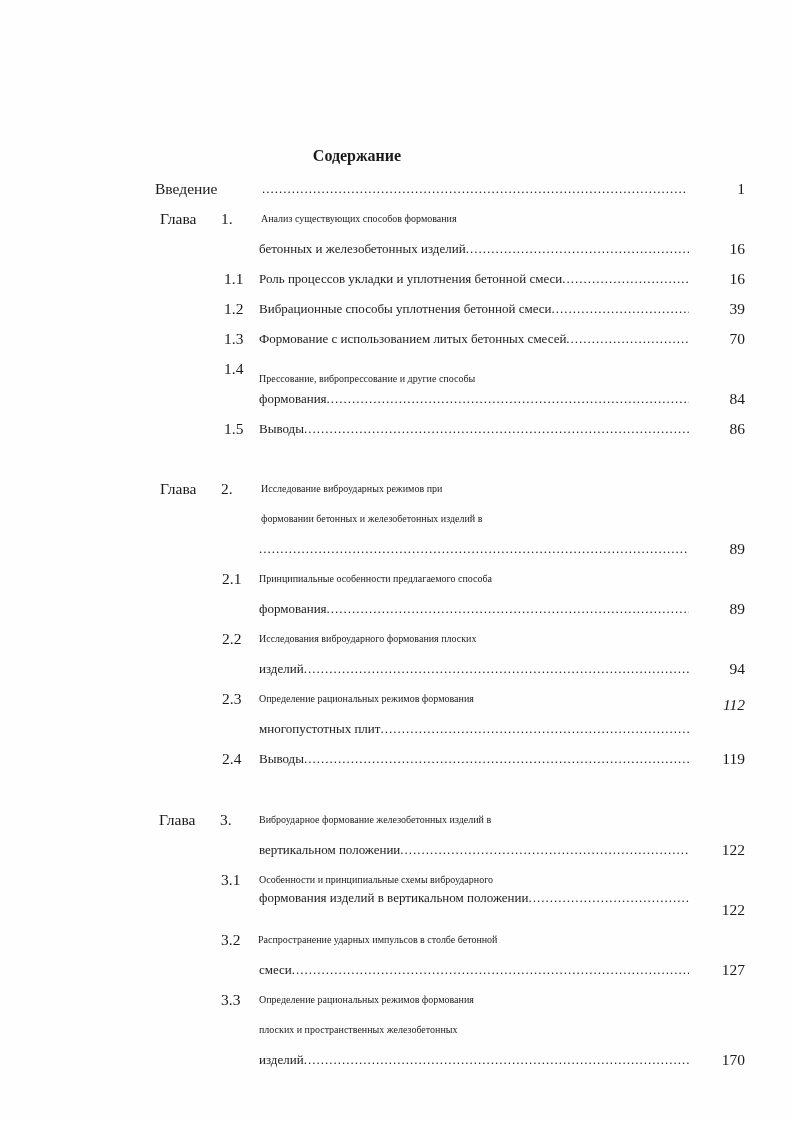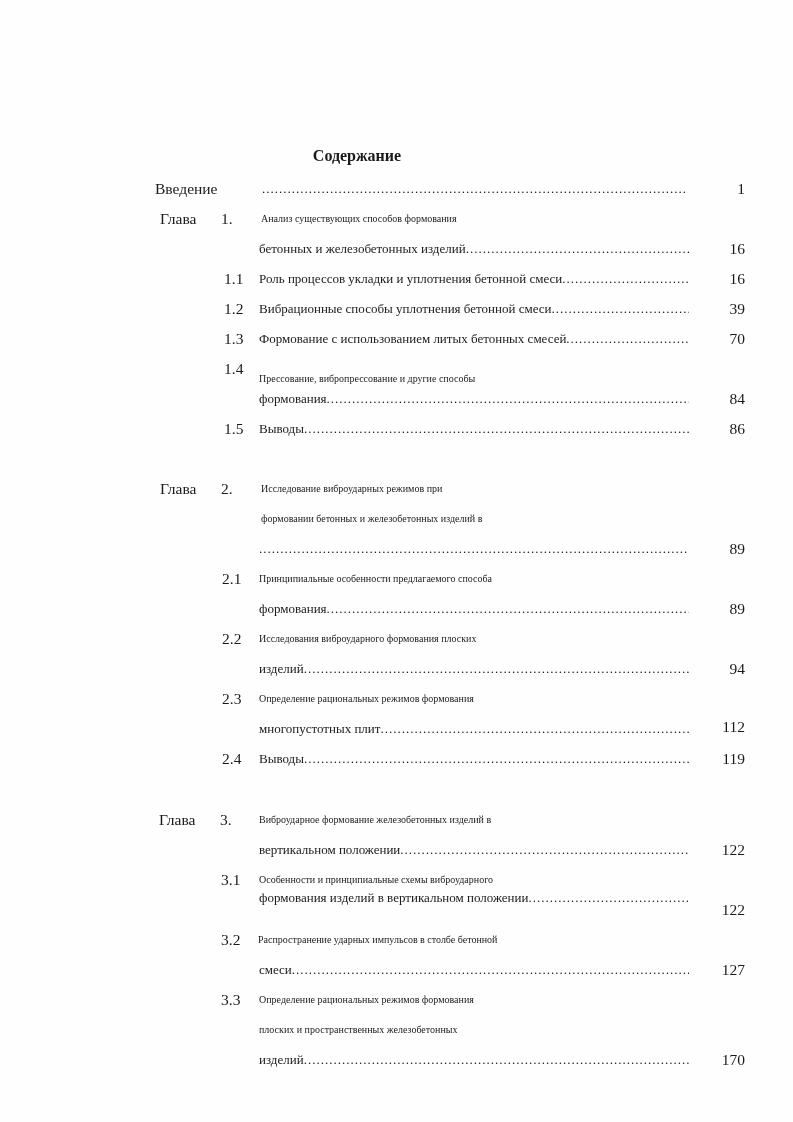--- a/index.html
+++ b/index.html
@@ -160,21 +160,21 @@
     <span class="leader"></span>
   </div>
   <div class="page-num" style="top:659px;">94</div>
 
   <div class="num" style="left:222px; top:689px;">2.3</div>
   <div class="line" style="left:259px; top:689px;">Определение рациональных режимов формования</div>
   <div class="text-row" style="top:719px;">
     <span class="t">многопустотных плит</span>
     <span class="leader"></span>
   </div>
-  <div class="page-num" style="top:717px;">112</div>
+  <div class="page-num" style="top:695px;font-style:italic;">112</div>
 
   <div class="num" style="left:222px; top:749px;">2.4</div>
   <div class="text-row" style="top:749px;">
     <span class="t">Выводы</span>
     <span class="leader"></span>
   </div>
   <div class="page-num" style="top:749px;">119</div>
 
   <div class="label bold" style="left:159px; top:810px;">Глава</div>
   <div class="label bold" style="left:220px; top:810px;">3.</div>

